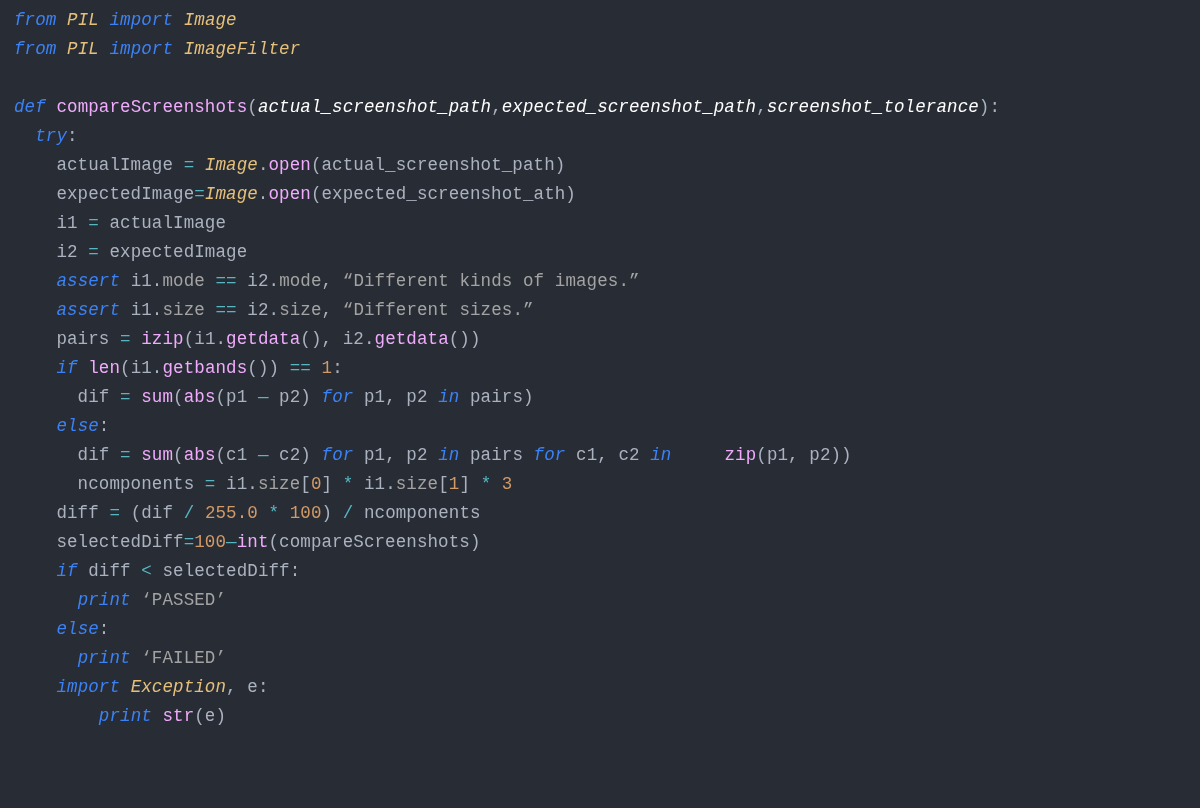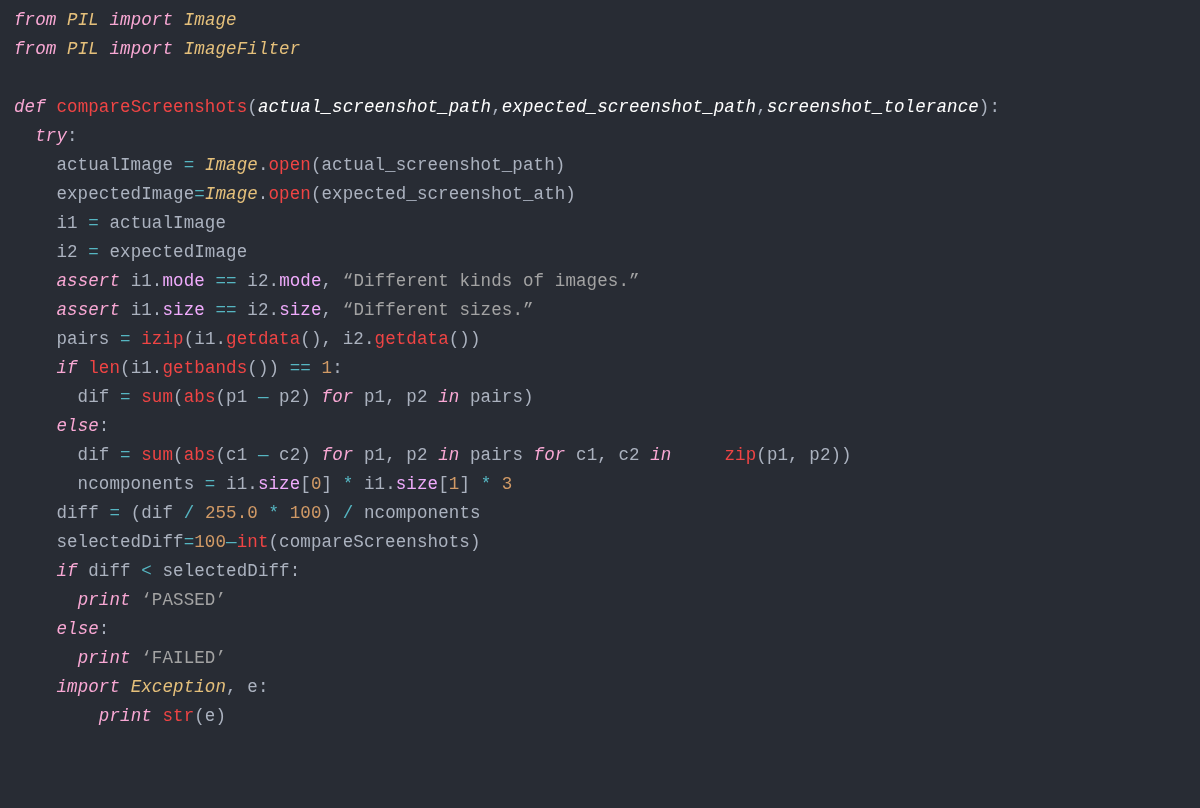--- a/index.html
+++ b/index.html
@@ -13,26 +13,26 @@
   pre.code {
     margin: 0;
     padding: 6px 14px 0 14px;
     font-family: Menlo, Monaco, Consolas, "Liberation Mono", monospace;
     font-size: 17.5px;
     line-height: 29px;
     color: #abb2bf;
     white-space: pre;
     letter-spacing: 0.1px;
   }
-  .kw   { color: #f9a8d4; font-style: italic; }  
+  .kw   { color: #3b82f6; font-style: italic; }  
   .cls  { color: #e5c07b; font-style: italic; }  
-  .fn   { color: #ef4444; }  
+  .fn   { color: #f0abfc; }  
   .op   { color: #56b6c2; }  
   .prm  { color: #ffffff; font-style: italic; }  
-  .attr { color: #f0abfc; text-align: right; }  
+  .attr { color: #a3a3a3; text-align: right; }  
   .num  { color: #d19a66; }  
   .str  { color: #a3a3a3; }  
   .pl   { color: #abb2bf; }  
 </style>
 </head>
 <body>
 
 <pre class="code" id="code-root"><span class="kw">from</span><span class="pl"> </span><span class="cls">PIL</span><span class="pl"> </span><span class="kw">import</span><span class="pl"> </span><span class="cls">Image</span>
 <span class="kw">from</span><span class="pl"> </span><span class="cls">PIL</span><span class="pl"> </span><span class="kw">import</span><span class="pl"> </span><span class="cls">ImageFilter</span>
 

